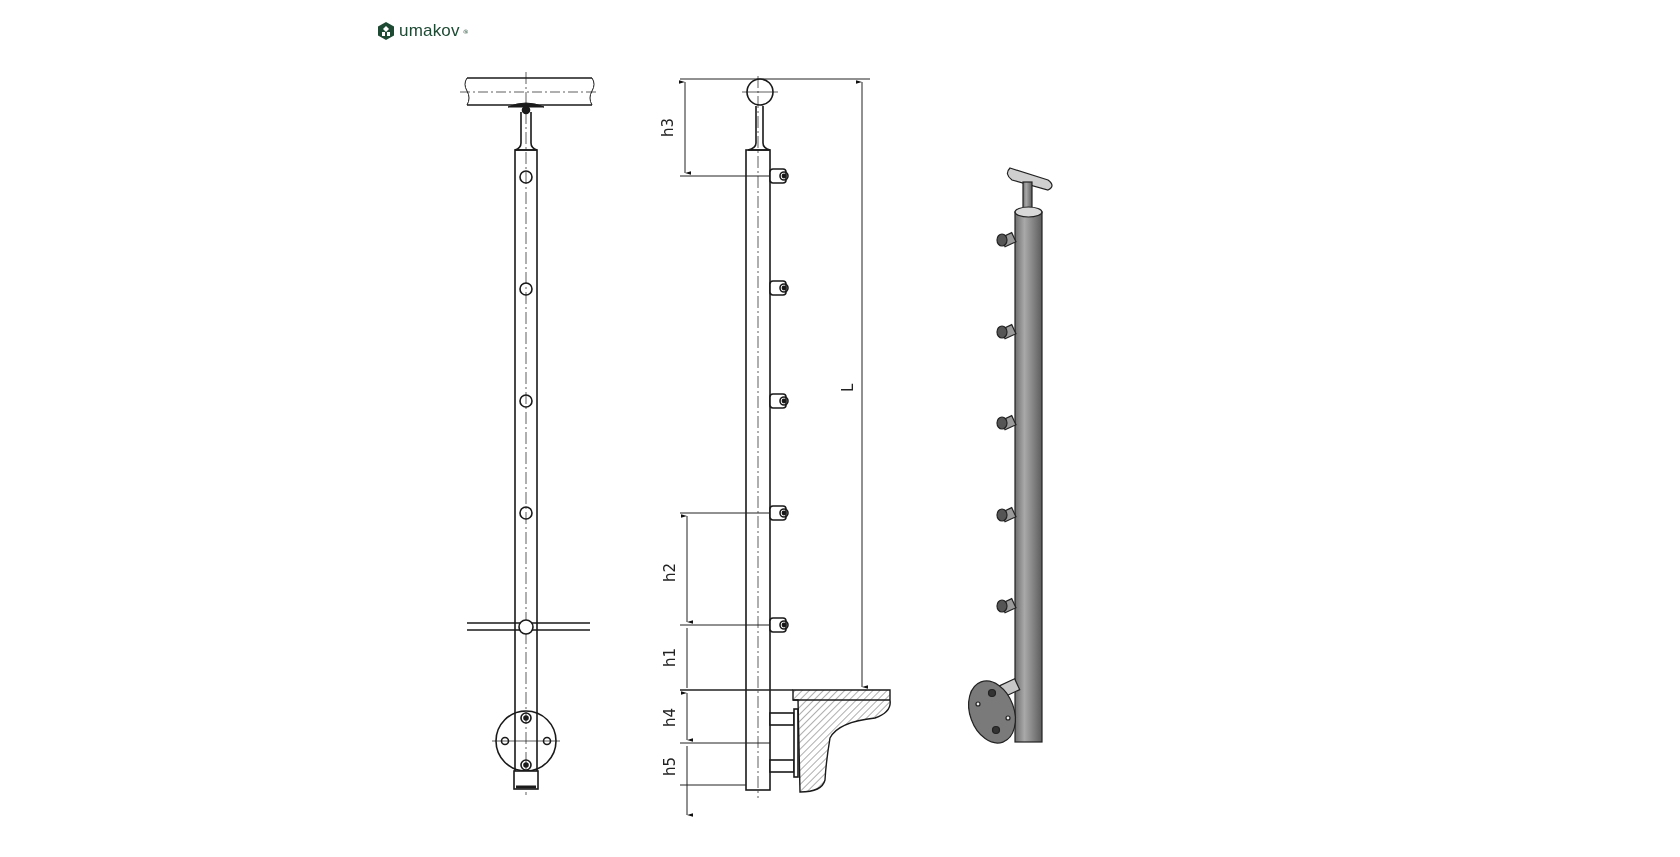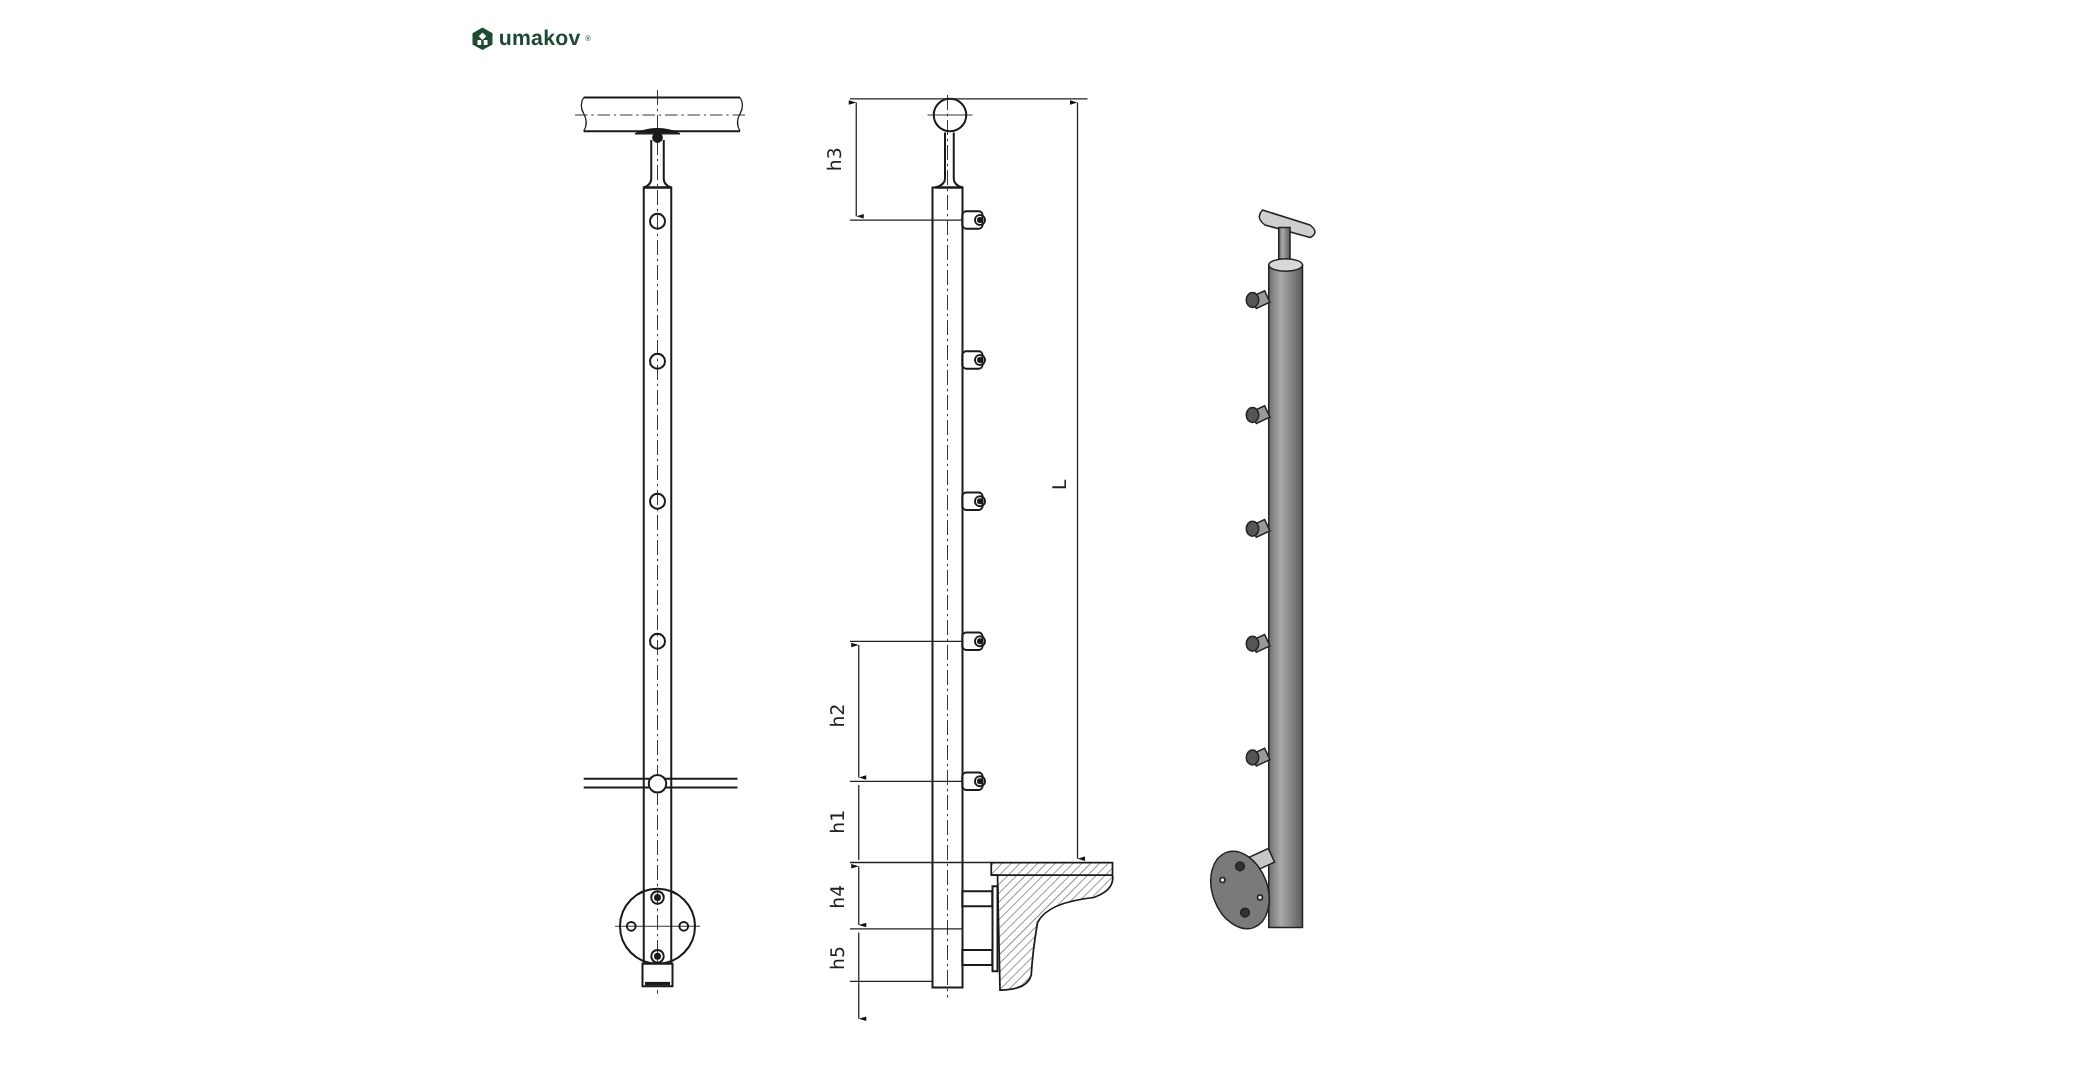--- a/index.html
+++ b/index.html
@@ -1,19 +1,19 @@
 <!DOCTYPE html>
 <html><head>
   <meta charset="utf-8">
   <style>
     html, body { margin: 0; padding: 0; background: #ffffff; }
     body { width: 1680px; height: 857px; position: relative; overflow: hidden; font-family: "DejaVu Sans", sans-serif; }
     .logo { position: absolute; left: 376px; top: 21px; display: flex; align-items: center; gap: 3px; }
     .logo-mark { width: 20px; height: 20px; }
-    .logo-text { font-family: "Liberation Sans", sans-serif; font-weight: bold; font-size: 17px; color: #1e4a34; letter-spacing: 0.2px; }
+    .logo-text { font-family: "Liberation Sans", sans-serif; font-weight: normal; font-size: 17px; color: #1e4a34; letter-spacing: 0.2px; }
     .logo-reg { font-size: 6px; color: #1e4a34; vertical-align: super; }
     svg.drawing { position: absolute; left: 0; top: 0; }
     .dim-label { font-family: "DejaVu Sans", sans-serif; font-size: 15px; fill: #222; }
   </style>
 </head>
 <body>
 
 <div class="logo">
   <svg class="logo-mark" viewBox="0 0 20 20">
     <polygon points="10,1 18,5.5 18,14.5 10,19 2,14.5 2,5.5" fill="#1e4a34"></polygon>

